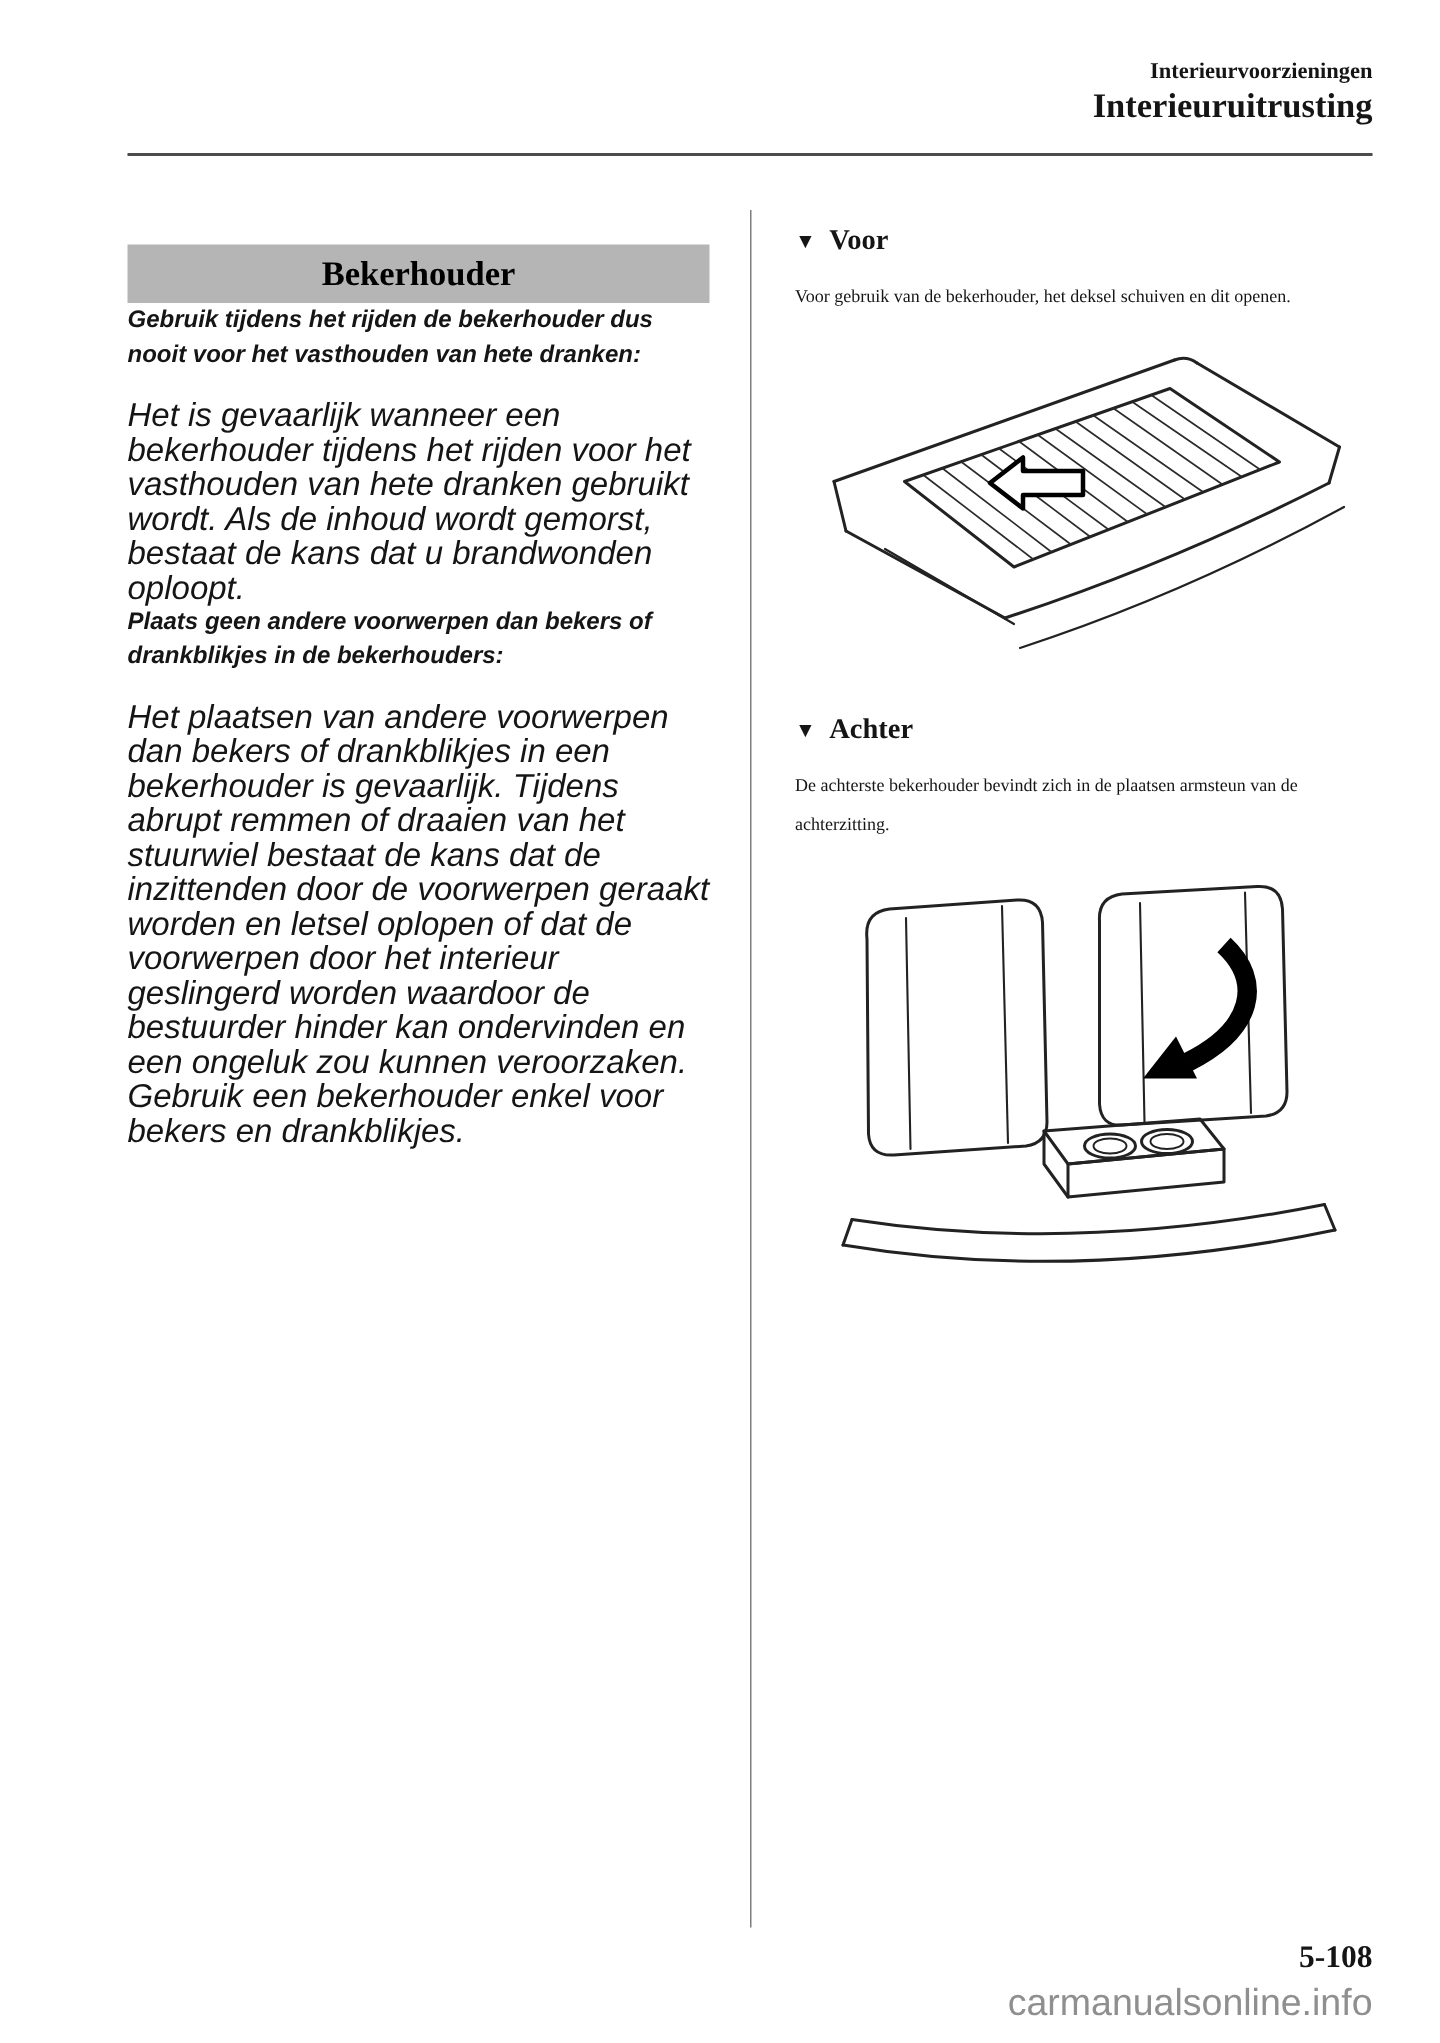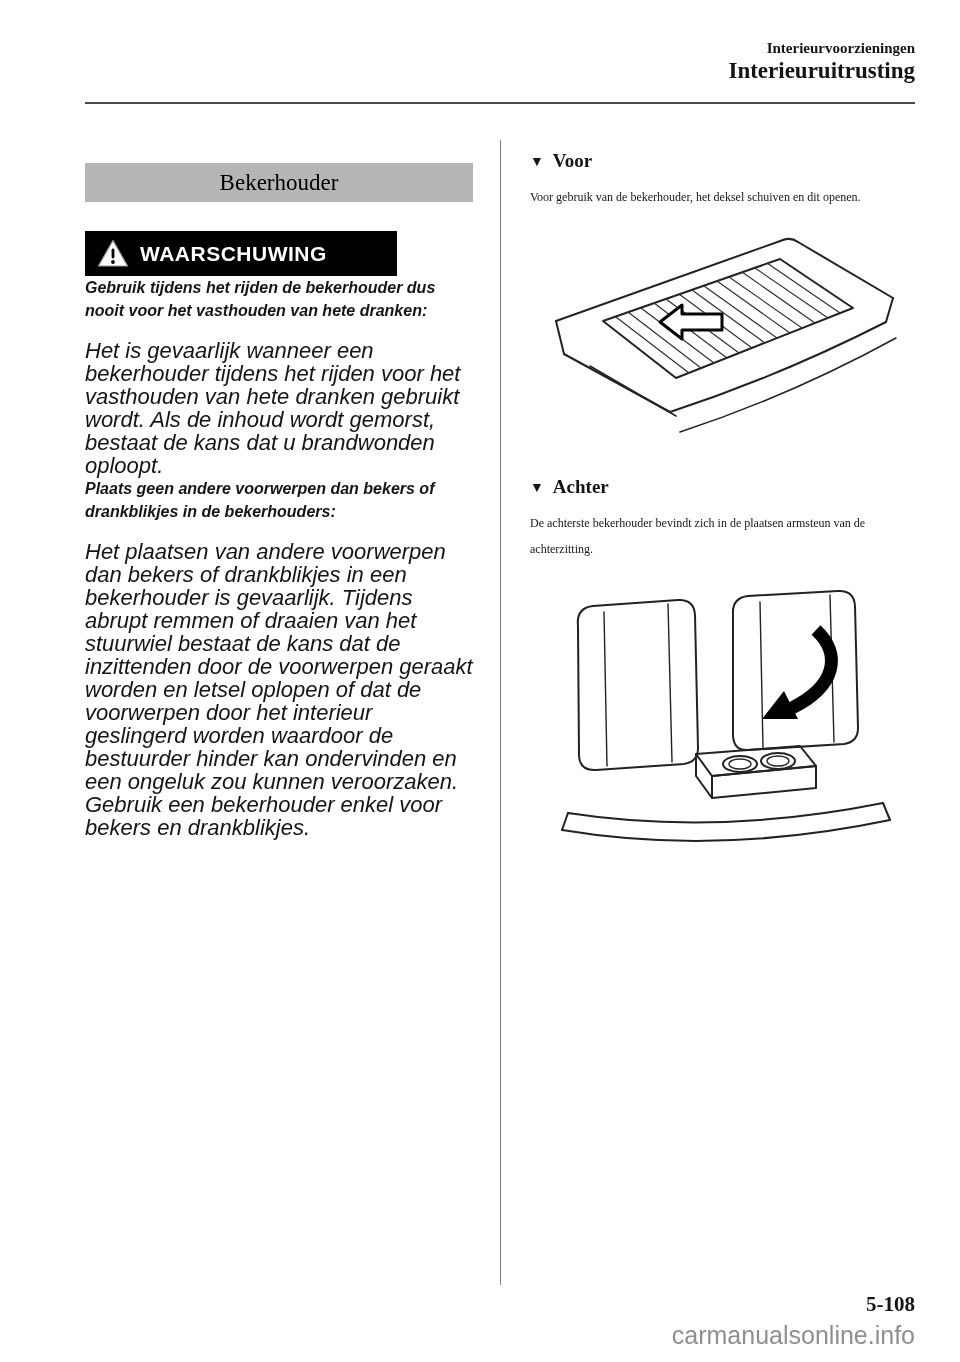--- a/index.html
+++ b/index.html
@@ -6,21 +6,21 @@
   html,body { width:960px; height:1362px; }
   body { position:relative; background:#ffffff; color:#151515; font-family:"Liberation Serif", serif; overflow:hidden; }
 
   .breadcrumb { position:absolute; top:40px; right:45px; font-size:15px; font-weight:bold; }
   .page-title { position:absolute; top:58px; right:45px; font-size:23px; font-weight:bold; }
   .header-rule { position:absolute; top:102px; left:85px; width:830px; height:2px; background:#4c4c4c; }
 
   .col-divider { position:absolute; left:500px; top:140px; width:1px; height:1145px; background:#7d7d7d; }
 
   .col-left { position:absolute; left:85px; top:163px; width:388px; }
-  .section-title-box { height:39px; background:var(--title-box-bg,#b5b5b5); display:flex; align-items:center; justify-content:center; font-size:23px; font-weight:normal; color:#000; }
+  .section-title-box { height:39px; background:var(--title-box-bg,#b5b5b5); display:flex; align-items:center; justify-content:center; font-size:23px; font-weight:bold; color:#000; }
   .warning-banner { margin-top:29px; width:312px; height:45px; background:var(--warning-bg,#000000); color:var(--warning-text,#ffffff); display:flex; align-items:center; gap:11px; padding:0 12px; font-family:"Liberation Sans", sans-serif; font-size:21px; font-weight:bold; letter-spacing:0.5px; }
   .warning-icon { display:flex; align-items:center; }
   .warn-heading { font-family:"Liberation Sans", sans-serif; font-style:italic; font-weight:bold; font-size:16px; line-height:23px; }
   .warn-body { margin-top:17px; font-family:"Liberation Sans", sans-serif; font-style:italic; font-size:22px; line-height:23px; }
 
   .col-right { position:absolute; left:530px; top:150px; width:386px; }
   .sub-section + .sub-section { margin-top:22px; }
   .sub-title { display:flex; align-items:baseline; gap:9px; font-size:19px; font-weight:bold; }
   .tri { font-size:14px; position:relative; top:-1px; }
   .body-text { margin-top:12px; font-size:12px; line-height:26px; }
@@ -38,30 +38,20 @@
   <h1 class="page-title">Interieuruitrusting</h1>
   <div class="header-rule"></div>
 
   <div class="col-divider"></div>
 
   <section class="col-left">
     <div class="section-title-box">
       <span>Bekerhouder</span>
     </div>
 
-    <div class="warning-banner">
-      <span class="warning-icon">
-        <svg width="32" height="29" viewBox="0 0 32 29">
-          <path d="M 16 1.5 L 30.5 27 L 1.5 27 Z" fill="#ffffff" stroke="#9a9a9a" stroke-width="1.2" stroke-linejoin="round"></path>
-          <rect x="14.6" y="9.5" width="2.8" height="10" rx="1.4" fill="#000"></rect>
-          <circle cx="16" cy="23" r="1.9" fill="#000"></circle>
-        </svg>
-      </span>
-      <span>WAARSCHUWING</span>
-    </div>
 
     <p class="warn-heading">Gebruik tijdens het rijden de bekerhouder dus nooit voor het vasthouden van hete dranken:</p>
     <p class="warn-body">Het is gevaarlijk wanneer een bekerhouder tijdens het rijden voor het vasthouden van hete dranken gebruikt wordt. Als de inhoud wordt gemorst, bestaat de kans dat u brandwonden oploopt.</p>
     <p class="warn-heading">Plaats geen andere voorwerpen dan bekers of drankblikjes in de bekerhouders:</p>
     <p class="warn-body">Het plaatsen van andere voorwerpen dan bekers of drankblikjes in een bekerhouder is gevaarlijk. Tijdens abrupt remmen of draaien van het stuurwiel bestaat de kans dat de inzittenden door de voorwerpen geraakt worden en letsel oplopen of dat de voorwerpen door het interieur geslingerd worden waardoor de bestuurder hinder kan ondervinden en een ongeluk zou kunnen veroorzaken. Gebruik een bekerhouder enkel voor bekers en drankblikjes.</p>
   </section>
 
   <section class="col-right">
 
     <div class="sub-section">

